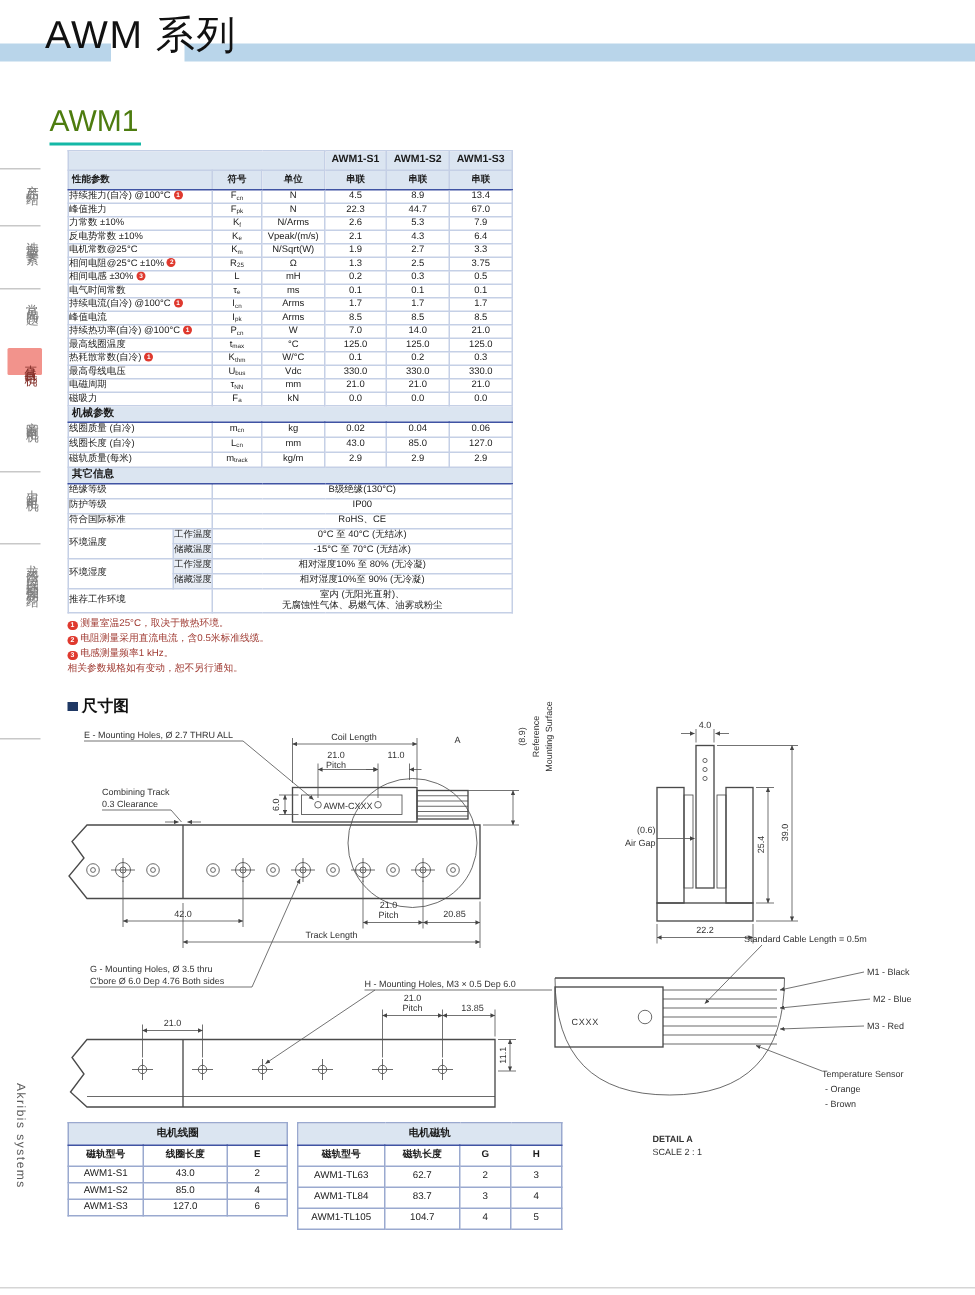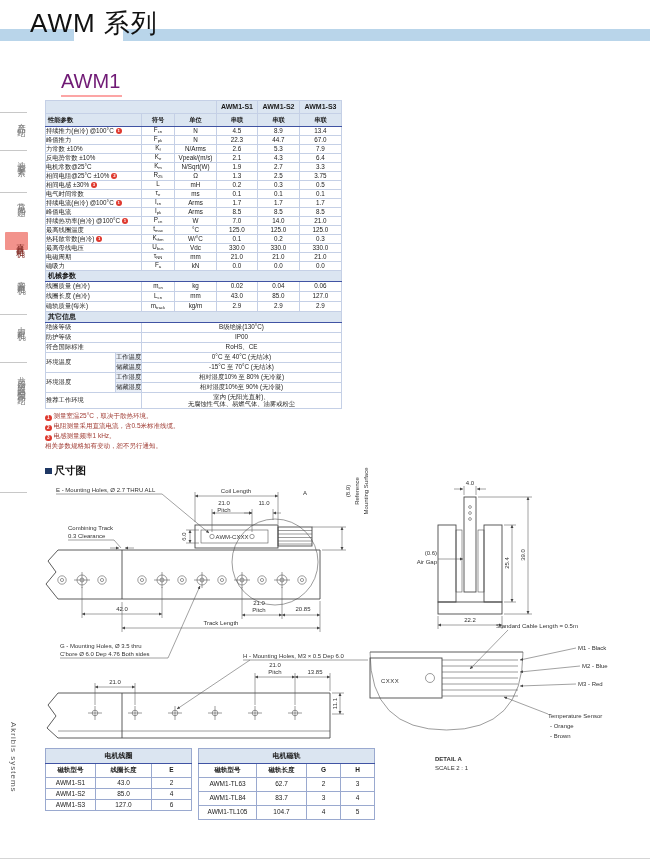--- a/index.html
+++ b/index.html
@@ -2,21 +2,21 @@
 <html><head>
 <meta charset="utf-8">
 <style>
   html,body{margin:0;padding:0;}
   body{width:650px;height:863px;position:relative;background:#ffffff;font-family:"Liberation Sans",sans-serif;overflow:hidden;color:#1a1a1a;}
   
   .bar{position:absolute;height:12px;background:#b9d5ea;top:29px;}
   .bar.left{left:0;width:74px;}
   .bar.right{left:123px;width:527px;}
   .series-title{position:absolute;left:30px;top:6px;font-size:26px;letter-spacing:1px;color:#111;}
-  .model-title{position:absolute;left:61px;top:70px;font-size:20px;color:#701a75;border-bottom:2px solid #fca5a5;padding:0 2px 2px 0;}
+  .model-title{position:absolute;left:33px;top:70px;font-size:20px;color:#4d7c0f;border-bottom:2px solid #14b8a6;padding:0 2px 2px 0;}
   
   .side-sep{position:absolute;left:0;width:27px;height:1px;background:#c8c8c8;}
   .side-item{position:absolute;left:9px;width:17px;writing-mode:vertical-rl;font-size:8.5px;letter-spacing:2px;color:#7d7d7d;line-height:1;}
   .side-item.active{left:5px;background:#f2938c;color:#84302a;padding:5px 3px;border-radius:1px;letter-spacing:2px;}
   .side-brand{position:absolute;left:9px;top:722px;writing-mode:vertical-rl;font-size:8px;letter-spacing:1px;color:#5a5a5a;}
   .page-bottom{position:absolute;left:0;top:858px;width:650px;height:1px;background:#d5d5d5;}
   
   table.spec{position:absolute;left:45px;top:100px;width:296px;border-collapse:collapse;table-layout:fixed;border:1px solid #4053a3;z-index:2;background:#fff;}
   table.spec td{font-size:6.3px;line-height:1.05;padding:0;border:0.5px solid #c5d0e6;overflow:hidden;white-space:nowrap;}
   tr.h1{height:13px;} tr.h2{height:13px;} tr.pr{height:9px;} tr.sec{height:11px;} tr.mr{height:10px;} tr.or{height:10px;} tr.rec{height:16px;}

